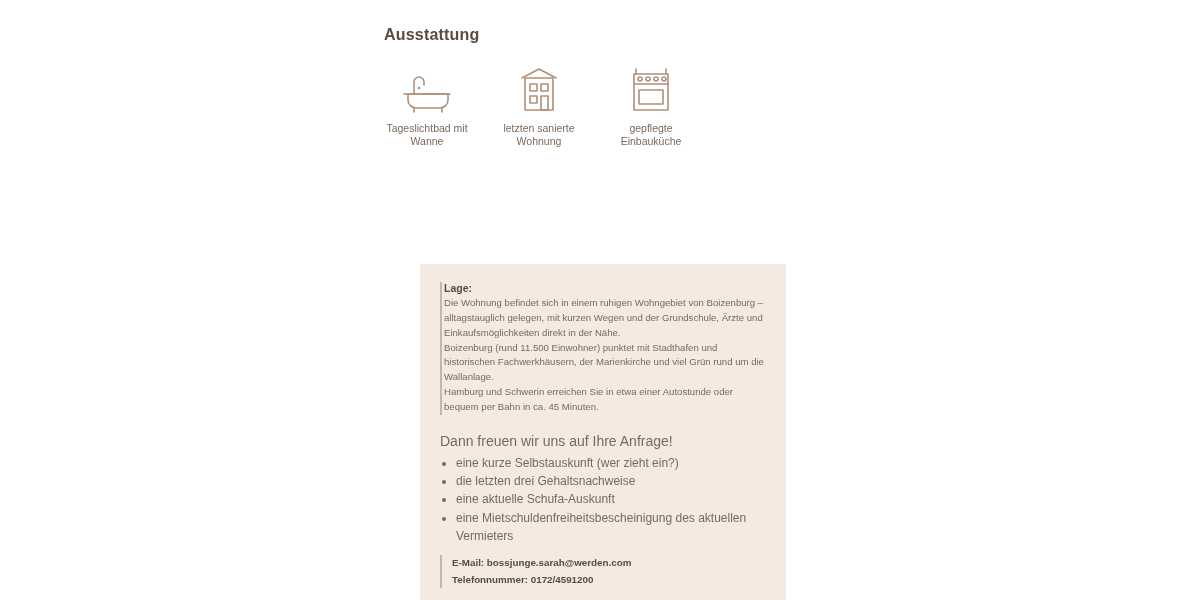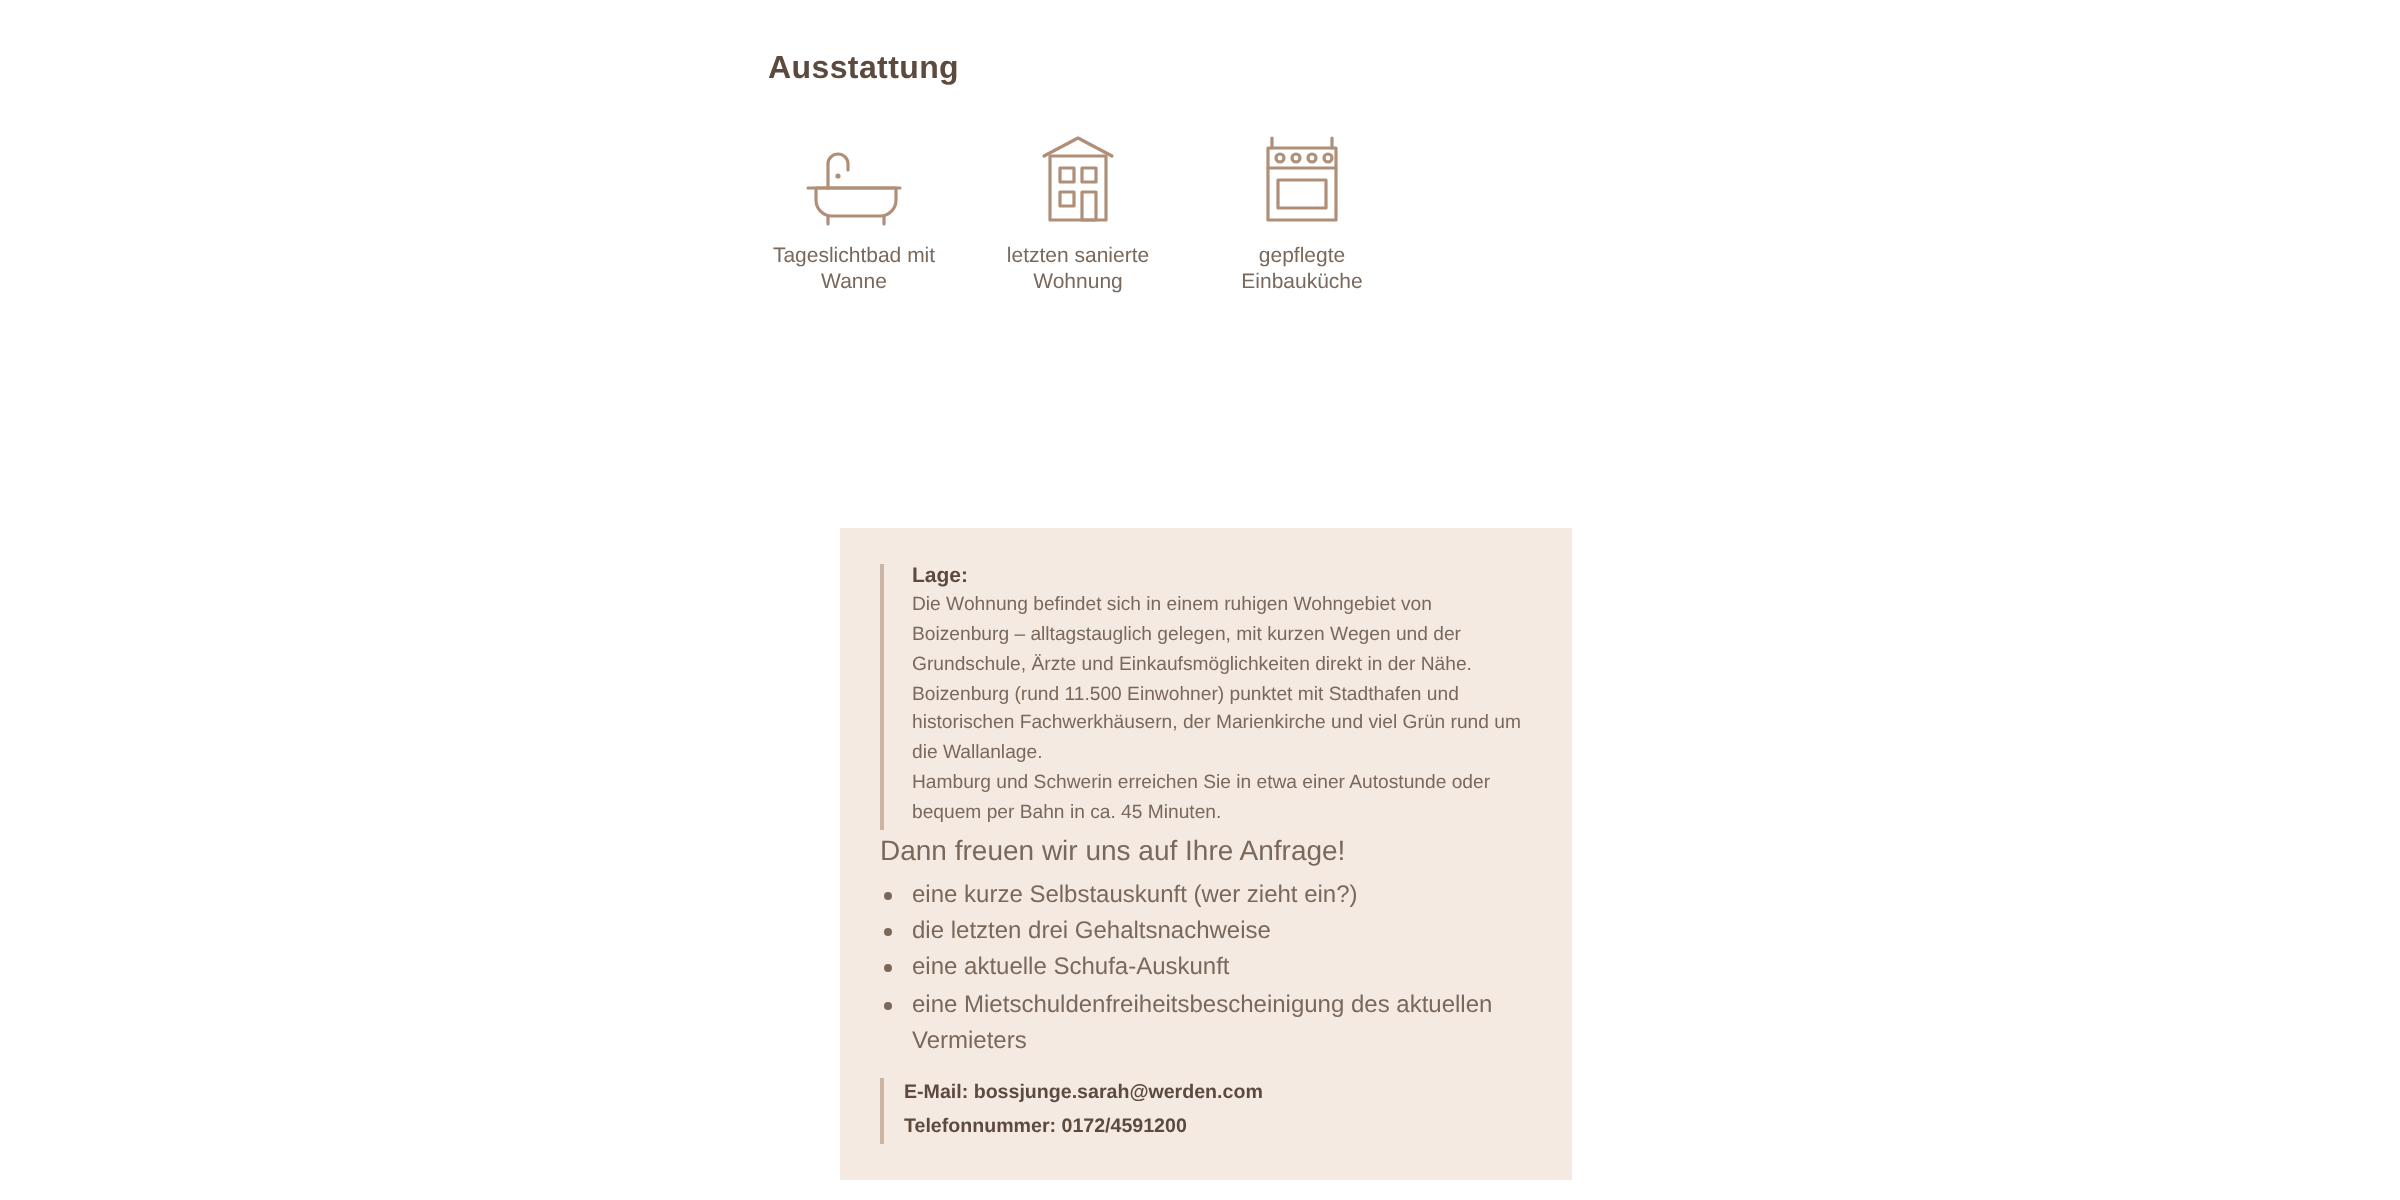--- a/index.html
+++ b/index.html
@@ -66,22 +66,22 @@
     position: absolute;
     left: 420px;
     top: 264px;
     width: 366px;
     background: #f4eae2;
     padding: 18px 20px 18px 20px;
     box-sizing: border-box;
   }
   .lage-block {
     border-left: 2px solid #cbb6a6;
-    padding-left: 14px;
-    margin-bottom: 0;
+    padding-left: 2px;
+    margin-bottom: 16px;
   }
   .lage-title {
     font-size: 10.5px;
     font-weight: bold;
     color: #5c4a3e;
     margin-bottom: 2px;
   }
   .lage-text {
     font-size: 9.6px;
     line-height: 1.55;

